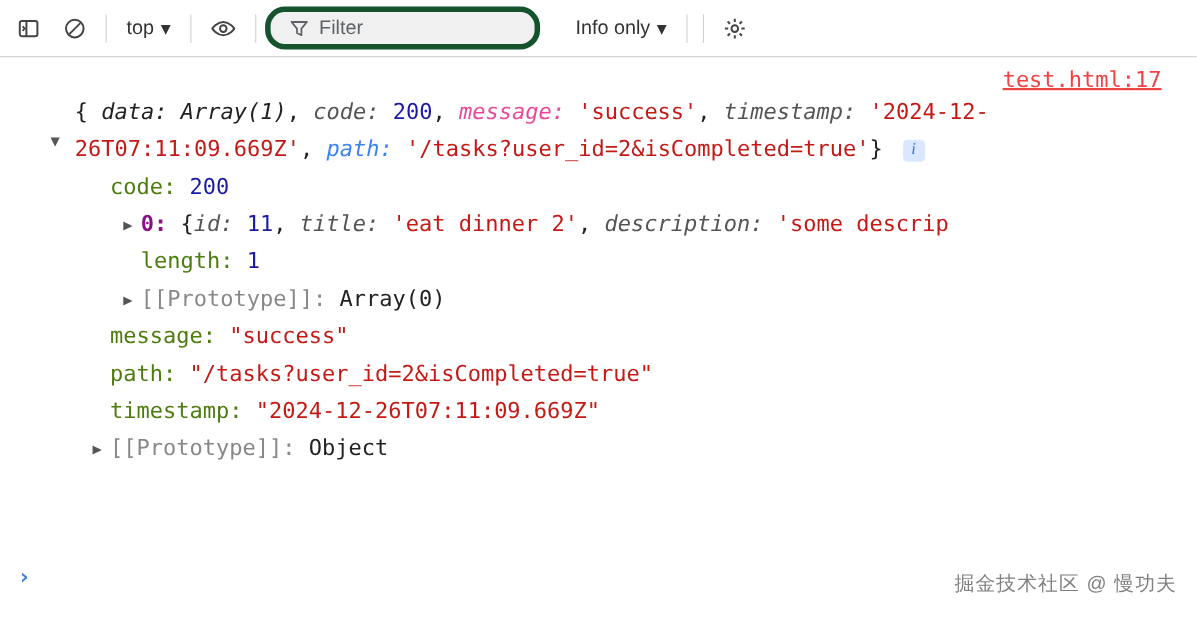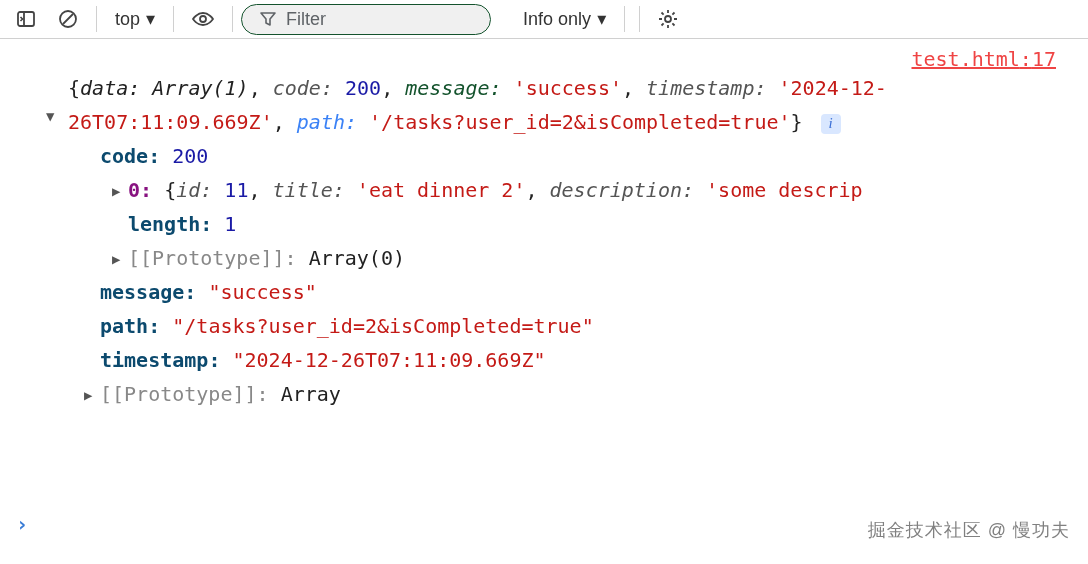--- a/index.html
+++ b/index.html
@@ -8,21 +8,21 @@
       font-size: 18px;
       background: #fff;
       width: 1088px;
       height: 564px;
       overflow: hidden;
       position: relative;
     }
     .toolbar {
       display: flex;
       align-items: center;
-      height: 39px;
+      height: 52px;
       border-bottom: 1px solid #d0d0d0;
       padding: 0 6px;
       gap: 2px;
       font-family: -apple-system, BlinkMacSystemFont, "Segoe UI", sans-serif;
       font-size: 18px;
       color: #333;
     }
     .tb-btn {
       display: flex;
       align-items: center;
@@ -35,21 +35,21 @@
     .sep {
       width: 1px;
       height: 26px;
       background: #d0d0d0;
       margin: 0 6px;
     }
     .filter-box {
       display: flex;
       align-items: center;
       background: #f0f0f0;
-      border: 1px solid #14532d;
+      border: 5px solid #14532d;
       border-radius: 18px;
       padding: 4px 18px;
       gap: 10px;
       color: #5f6367;
       flex: 0 0 auto;
       min-width: 250px;
     }
     .spacer { flex: 0 0 18px; }
     .console-area { padding: 8px 10px 0 14px; }
     .source-link {
@@ -72,21 +72,21 @@
     .summary-row .arrow {
       position: absolute;
       left: -22px;
       top: 34px;
       font-style: normal;
       color: #555;
       font-size: 14px;
     }
     .punct { color: #222; font-style: normal; }
     .ital { font-style: italic; }
-    .key-dark { color: #222; font-style: italic; }
+    .key-dark { color: #222; font-style: italic; margin-left: 12px; }
     .num { color: #1a1aa6; font-style: normal; }
     .str { color: #c41a16; font-style: normal; }
     .info-badge {
       display: inline-flex;
       align-items: center;
       justify-content: center;
       width: 20px;
       height: 20px;
       background: #d9e7ff;
       color: #3b6fd6;
@@ -101,21 +101,21 @@
     .prop-line.indent1 { padding-left: 16px; }
     .prop-line.indent2 { padding-left: 44px; }
     .tri {
       display: inline-block;
       width: 14px;
       font-size: 14px;
       color: #555;
       margin-right: 2px;
       vertical-align: 1px;
     }
-    .pkey { color: #0c4a6e; font-weight: 700; }
+    .pkey { color: #4d7c0f; font-weight: 400; }
     .pkey-i { color: #881280; font-weight: 600; font-style: normal; }
     .pval-num { color: #1a1aa6; }
     .pval-plain { color: #222; }
     .pval-str { color: #c41a16; }
     .proto { color: #888; }
     .prompt {
       position: absolute;
       left: 16px;
       bottom: 28px;
       color: #3a7cd6;
@@ -188,21 +188,21 @@
 <div class="console-area">
   <div class="source-link">
     <a><span>test.html</span>:<span>17</span></a>
   </div>
 
   <div class="log-body">
     <div class="summary-row">
       <span class="arrow">▼</span>
       <span class="punct">{</span><span class="key-dark">data:</span>
       <span class="ital" style="color:#222">Array(1)</span><span class="punct">, </span><span class="ital" style="color:#555">code:</span>
-      <span class="num">200</span><span class="punct">, </span><span class="ital" style="color:#14532d">message:</span>
+      <span class="num">200</span><span class="punct">, </span><span class="ital" style="color:#ec4899">message:</span>
       <span class="str">'success'</span><span class="punct">, </span><span class="ital" style="color:#555">timestamp:</span>
       <span class="str">'2024-12-26T07:11:09.669Z'</span><span class="punct">, </span><span class="ital" style="color:#3b82f6">path:</span>
       <span class="str">'/tasks?user_id=2&amp;isCompleted=true'</span><span class="punct">}</span>
       <span class="info-badge">i</span>
     </div>
 
     <div class="prop-line indent1">
       <span class="tri"></span><span class="pkey">code</span><span class="pkey">:</span>
       <span class="pval-num">200</span>
     </div>
@@ -236,19 +236,19 @@
       <span class="pval-str">"/tasks?user_id=2&amp;isCompleted=true"</span>
     </div>
 
     <div class="prop-line indent1">
       <span class="tri"></span><span class="pkey">timestamp</span><span class="pkey">:</span>
       <span class="pval-str">"2024-12-26T07:11:09.669Z"</span>
     </div>
 
     <div class="prop-line indent1">
       <span class="tri">▶</span><span class="proto">[[Prototype]]</span><span class="proto">:</span>
-      <span class="pval-plain">Array</span>
+      <span class="pval-plain">Object</span>
     </div>
   </div>
 </div>
 
 <div class="prompt">›</div>
 <div class="watermark">掘金技术社区 @ 慢功夫</div>
 
 </body></html>

